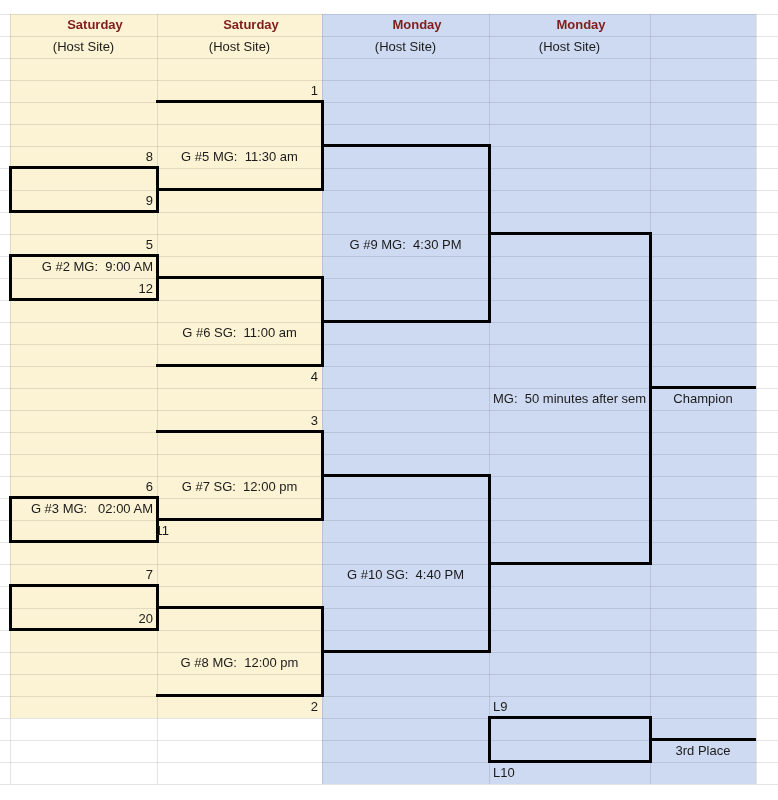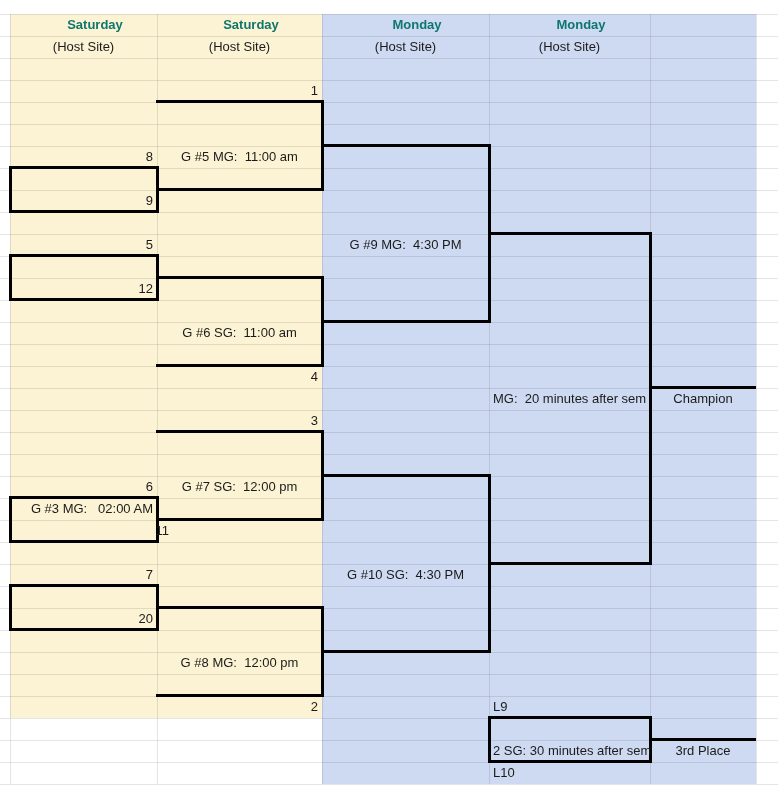--- a/index.html
+++ b/index.html
@@ -14,21 +14,21 @@
   .gline{height:1px;left:0;}
   .vline{width:1px;}
   .gbox{box-sizing:border-box;background:transparent;}
   .cline{background:#000;}
   .lbl{
     height:22px;line-height:22px;
     font-size:13px;color:#1b1b1b;
     white-space:pre;overflow:hidden;
     box-sizing:border-box;
   }
-  .lbl.bold{font-weight:bold;color:#0f766e;padding-left:23px;}
+  .lbl.bold{font-weight:bold;color:#7f1d1d;padding-left:23px;}
   .lbl.al-right{text-align:right;padding-right:4px;}
   .lbl.al-left{text-align:left;padding-left:4px;}
   .lbl.al-center{text-align:center;}
 </style>
 </head>
 <body>
 
 <div id="sheet" style="width: 778px; height: 800px; background: rgb(255, 255, 255);">
     <div class="band" style="left: 10px; top: 13.5px; width: 147px; height: 704px; background: rgb(252, 243, 212);"></div>
     <div class="band" style="left: 157px; top: 13.5px; width: 165px; height: 704px; background: rgb(252, 243, 212);"></div>
@@ -94,36 +94,36 @@
     <div class="lbl bold al-center" style="left: 10px; top: 13.5px; width: 147px;">Saturday</div>
     <div class="lbl al-center" style="left: 10px; top: 35.5px; width: 147px;">(Host Site)</div>
     <div class="lbl bold al-center" style="left: 157px; top: 13.5px; width: 165px;">Saturday</div>
     <div class="lbl al-center" style="left: 157px; top: 35.5px; width: 165px;">(Host Site)</div>
     <div class="lbl bold al-center" style="left: 322px; top: 13.5px; width: 167px;">Monday</div>
     <div class="lbl al-center" style="left: 322px; top: 35.5px; width: 167px;">(Host Site)</div>
     <div class="lbl bold al-center" style="left: 489px; top: 13.5px; width: 161px;">Monday</div>
     <div class="lbl al-center" style="left: 489px; top: 35.5px; width: 161px;">(Host Site)</div>
     <div class="lbl al-right" style="left: 157px; top: 79.5px; width: 165px;">1</div>
     <div class="lbl al-right" style="left: 10px; top: 145.5px; width: 147px;">8</div>
-    <div class="lbl al-center" style="left: 157px; top: 145.5px; width: 165px;">G #5 MG:  11:00 am</div>
+    <div class="lbl al-center" style="left: 157px; top: 145.5px; width: 165px;">G #5 MG:  11:30 am</div>
     <div class="lbl al-right" style="left: 10px; top: 189.5px; width: 147px;">9</div>
     <div class="lbl al-right" style="left: 10px; top: 233.5px; width: 147px;">5</div>
     <div class="lbl al-center" style="left: 322px; top: 233.5px; width: 167px;">G #9 MG:  4:30 PM</div>
+    <div class="lbl al-right" style="left: 10px; top: 255.5px; width: 147px;">G #2 MG:  9:00 AM</div>
     <div class="lbl al-right" style="left: 10px; top: 277.5px; width: 147px;">12</div>
     <div class="lbl al-center" style="left: 157px; top: 321.5px; width: 165px;">G #6 SG:  11:00 am</div>
     <div class="lbl al-right" style="left: 157px; top: 365.5px; width: 165px;">4</div>
-    <div class="lbl al-left" style="left: 489px; top: 387.5px; width: 161px;">MG:  20 minutes after sem</div>
+    <div class="lbl al-left" style="left: 489px; top: 387.5px; width: 161px;">MG:  50 minutes after sem</div>
     <div class="lbl al-center" style="left: 650px; top: 387.5px; width: 106px;">Champion</div>
     <div class="lbl al-right" style="left: 157px; top: 409.5px; width: 165px;">3</div>
     <div class="lbl al-center" style="left: 157px; top: 475.5px; width: 165px;">G #7 SG:  12:00 pm</div>
     <div class="lbl al-right" style="left: 10px; top: 475.5px; width: 147px;">6</div>
     <div class="lbl al-right" style="left: 10px; top: 497.5px; width: 147px;">G #3 MG:   02:00 AM</div>
     <div class="lbl al-right" style="left: 26px; top: 519.5px; width: 147px; text-align: right;">11</div>
-    <div class="lbl al-center" style="left: 322px; top: 563.5px; width: 167px;">G #10 SG:  4:30 PM</div>
+    <div class="lbl al-center" style="left: 322px; top: 563.5px; width: 167px;">G #10 SG:  4:40 PM</div>
     <div class="lbl al-right" style="left: 10px; top: 563.5px; width: 147px;">7</div>
     <div class="lbl al-right" style="left: 10px; top: 607.5px; width: 147px;">20</div>
     <div class="lbl al-center" style="left: 157px; top: 651.5px; width: 165px;">G #8 MG:  12:00 pm</div>
     <div class="lbl al-right" style="left: 157px; top: 695.5px; width: 165px;">2</div>
     <div class="lbl al-left" style="left: 489px; top: 695.5px; width: 161px;">L9</div>
-    <div class="lbl al-left" style="left: 489px; top: 739.5px; width: 161px;">2 SG: 30 minutes after sem</div>
     <div class="lbl al-center" style="left: 650px; top: 739.5px; width: 106px;">3rd Place</div>
     <div class="lbl al-left" style="left: 489px; top: 761.5px; width: 161px;">L10</div>
   </div>
 
 </body></html>

